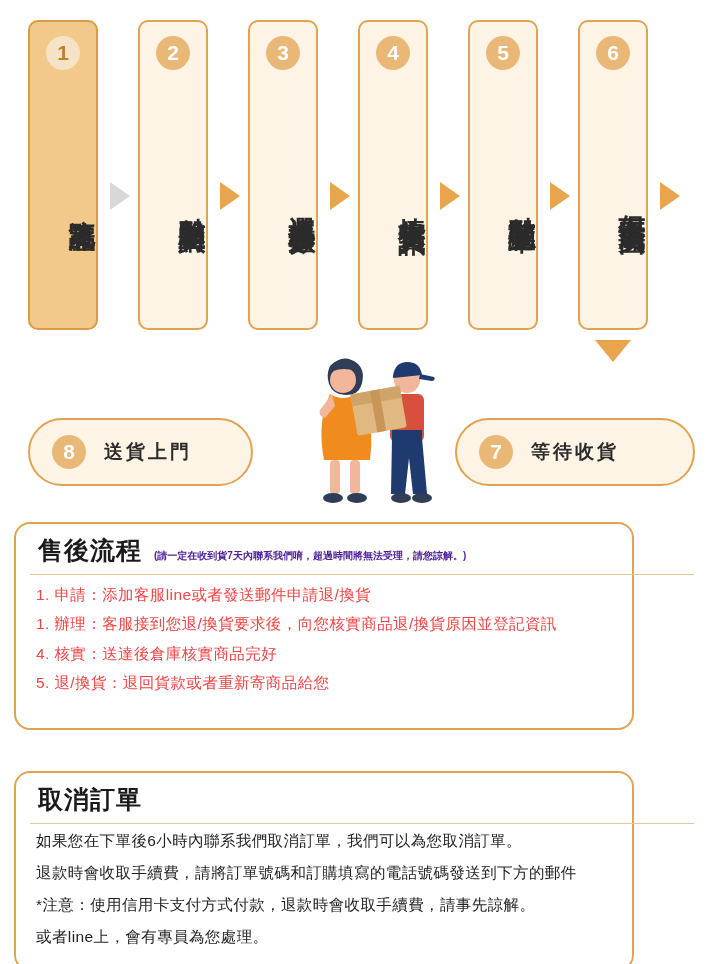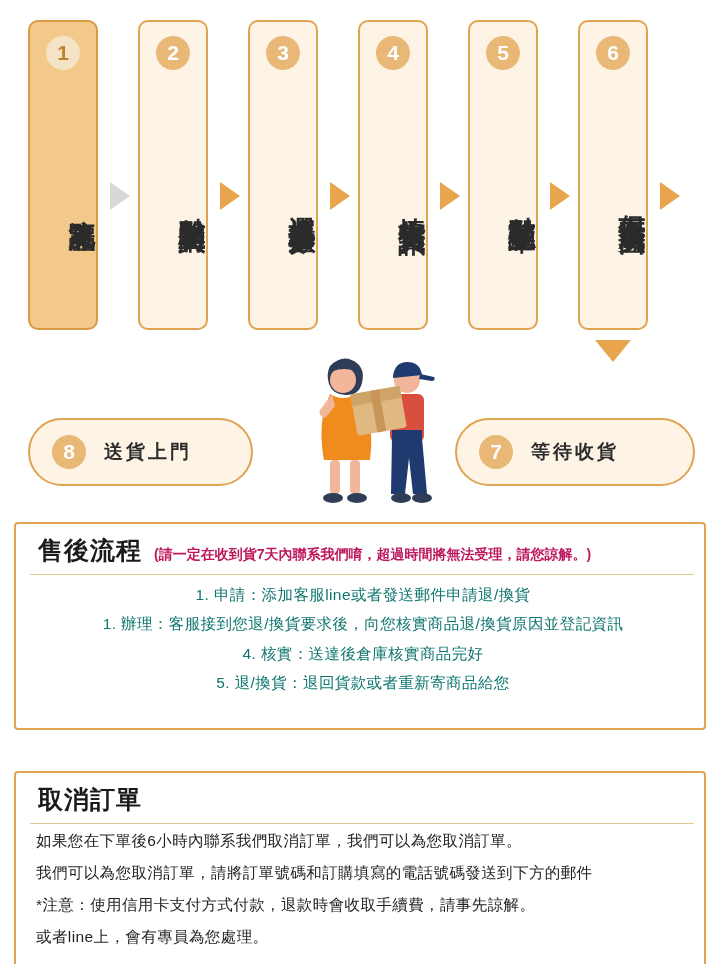--- a/index.html
+++ b/index.html
@@ -122,41 +122,40 @@
   #deliv-left  { left: 28px;  width: 225px; }
   #deliv-right { left: 455px; width: 240px; }
 
   
   .illus { position: absolute; left: 270px; top: 318px; width: 190px; height: 190px; }
 
   
   .panel {
     position: absolute;
     left: 14px;
-    width: 692px;
+    width: 620px;
     border: 2px solid #e0a351;
-    border-radius: 4px;
+    border-radius: 16px;
     background: #ffffff;
   }
   #panel-after { top: 522px; height: 208px; }
   #panel-cancel { top: 746px; height: 200px; margin-top: 25px; }
 
   .panel-head { position: absolute; top: 10px; left: 22px; display: flex; align-items: baseline; }
   .panel-title { font-size: 25px; font-weight: bold; color: #1a1a1a; letter-spacing: 1px; }
-  .panel-note { margin-left: 12px; font-size: 14px; color: #be185d; font-weight: bold; }
+  .panel-note { margin-left: 12px; font-size: 10px; color: #4c1d95; font-weight: bold; }
   .divider { position: absolute; top: 50px; left: 14px; width: 664px; height: 1px; background: #e6c79b; }
 
   .panel-body { position: absolute; top: 56px; left: 20px; right: 14px; }
   .olist { margin: 0; padding: 0; list-style: none; }
   .olist li {
     font-size: 15.5px;
-    color: #0f766e;
+    color: #ef4444;
     line-height: 1.9;
     letter-spacing: 0.4px;
-    text-align: center;
   }
   .plist p {
     margin: 0 0 8px 0;
     font-size: 15.5px;
     color: #1f1f1f;
     line-height: 1.55;
     letter-spacing: 0.4px;
   }
 </style>
 </head>
@@ -264,19 +263,19 @@
     </div>
   </div>
 
   <div class="panel" id="panel-cancel">
     <div class="panel-head">
       <span class="panel-title">取消訂單</span>
     </div>
     <div class="divider"></div>
     <div class="panel-body plist">
       <p>如果您在下單後6小時內聯系我們取消訂單，我們可以為您取消訂單。</p>
-      <p>我們可以為您取消訂單，請將訂單號碼和訂購填寫的電話號碼發送到下方的郵件</p>
+      <p>退款時會收取手續費，請將訂單號碼和訂購填寫的電話號碼發送到下方的郵件</p>
       <p>*注意：使用信用卡支付方式付款，退款時會收取手續費，請事先諒解。</p>
       <p>或者line上，會有專員為您處理。</p>
     </div>
   </div>
 
 </div>
 
 </body></html>

